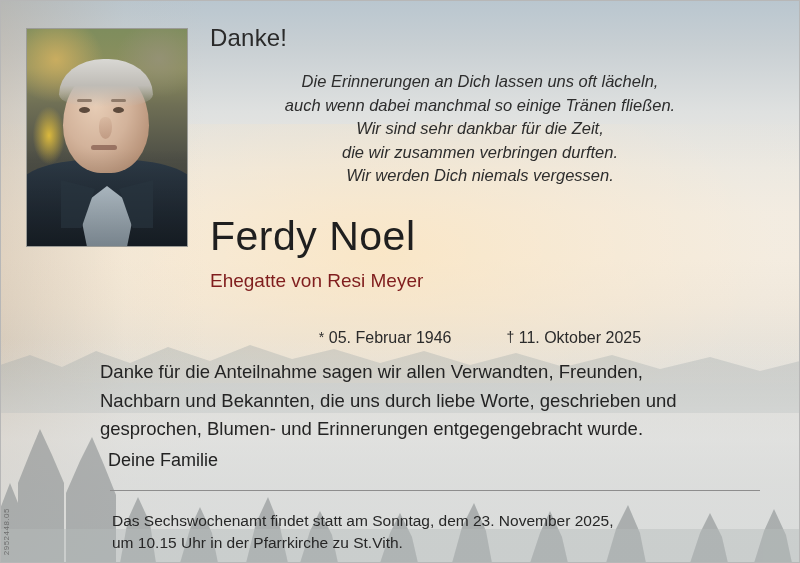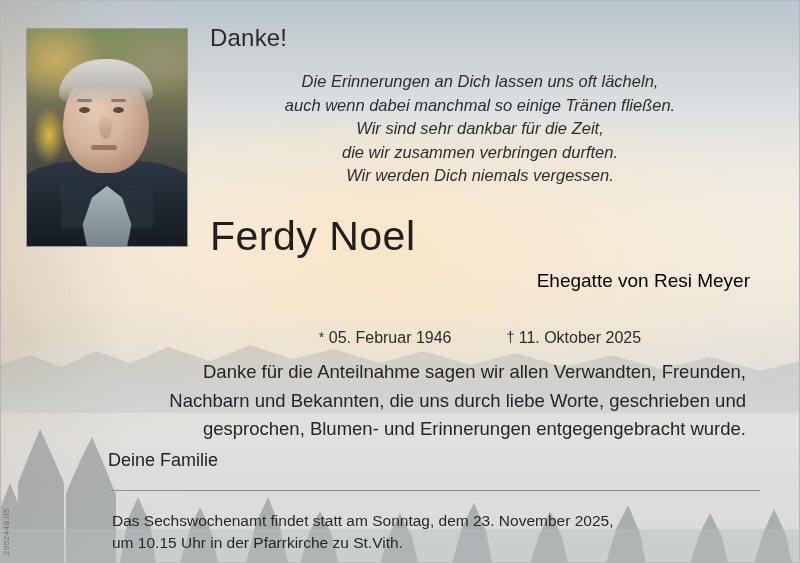--- a/index.html
+++ b/index.html
@@ -204,38 +204,38 @@
     left: 210px; top: 205px; width: 540px;
     text-align: left;
     font-size: 41px;
     color: #1f1f1f;
     letter-spacing: 0.5px;
     margin-top: 8px;
   }
   .relation {
     position: absolute;
     left: 210px; top: 270px; width: 540px;
-    text-align: right;
+    text-align: left;
     font-size: 19px;
-    color: #000000;
+    color: #7f1d1d;
   }
   .dates {
     position: absolute;
     left: 210px; top: 329px; width: 540px;
     text-align: center;
     font-size: 16px;
     color: #2b2b2b;
   }
   .dates .sep { display: inline-block; width: 46px; }
   .dates .sym { font-size: 14px; vertical-align: 1px; }
 
   .thanks-body {
     position: absolute;
-    left: 94px; top: 358px; width: 652px;
-    text-align: right;
+    left: 100px; top: 358px; width: 652px;
+    text-align: left;
     font-size: 18.5px;
     line-height: 1.55;
     color: #242424;
   }
   .family {
     position: absolute;
     left: 108px; top: 450px; width: 652px;
     text-align: left;
     font-size: 18px;
     color: #222;

